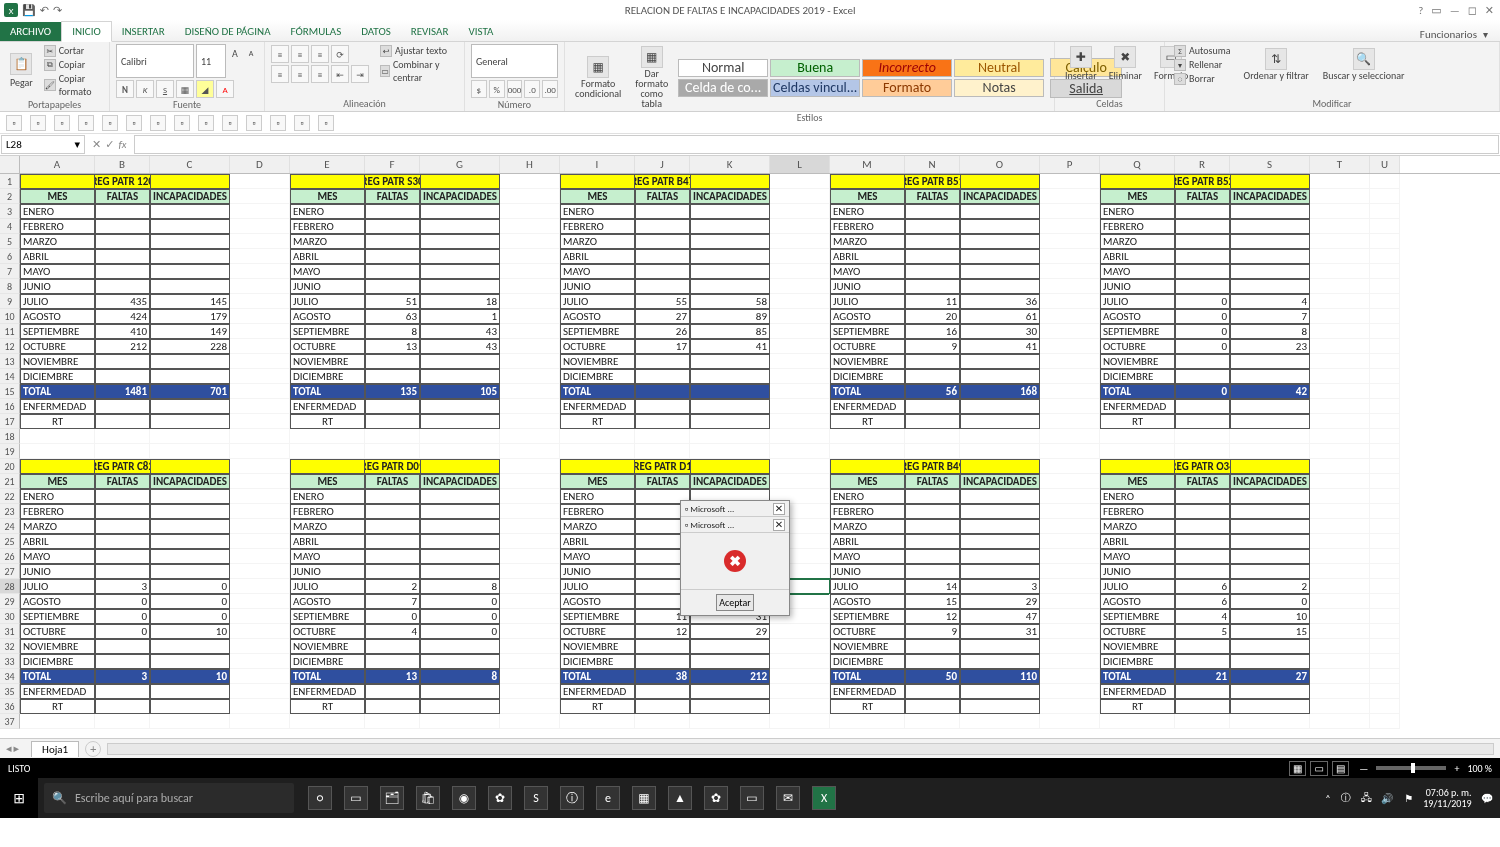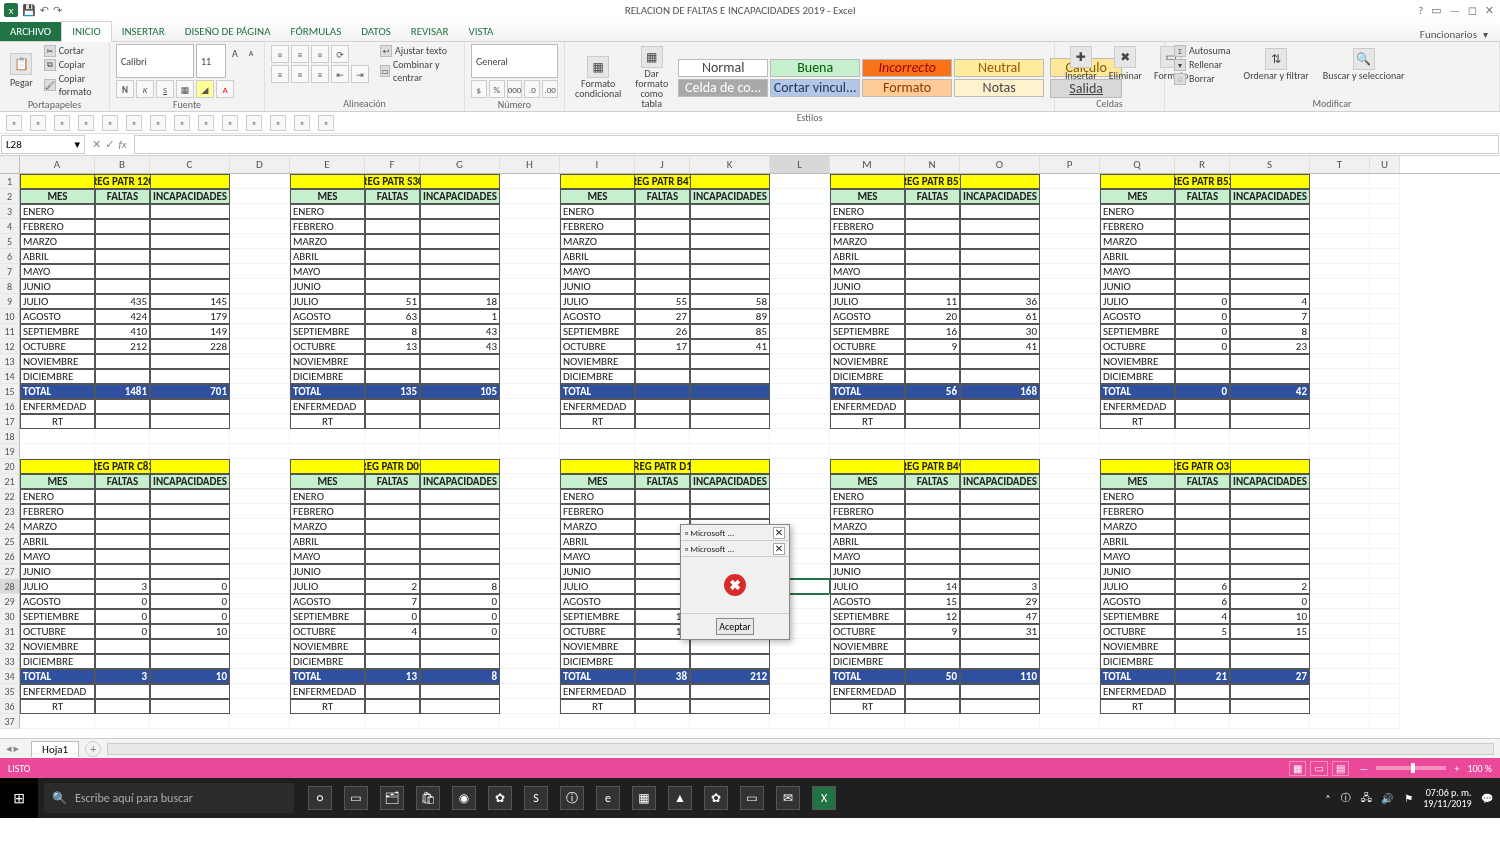--- a/index.html
+++ b/index.html
@@ -89,34 +89,34 @@
 
 
 .sheettabs{height:20px;background:#f3f3f3;border-top:1px solid #ccc;display:flex;align-items:center;font-size:11px;}
 .sheettabs .nav{display:flex;gap:2px;padding:0 6px;color:#888;}
 .sheet-tab{background:#fff;border:1px solid #bbb;border-bottom:none;padding:1px 10px;margin-left:6px;}
 .add-sheet{margin-left:6px;color:#888;width:16px;height:16px;border:1px solid #ccc;border-radius:50%;display:flex;align-items:center;justify-content:center;font-size:12px;}
 .hsbar{flex:1;margin:0 6px;display:flex;align-items:center;}
 .hsbar .track{flex:1;height:12px;background:#e8e8e8;border:1px solid #ccc;position:relative;}
 
 
-.statusbar{height:20px;background:#ec4899;color:#fff;display:flex;align-items:center;font-size:10px;padding:0 8px;justify-content:space-between;}
+.statusbar{height:20px;background:#000000;color:#fff;display:flex;align-items:center;font-size:10px;padding:0 8px;justify-content:space-between;}
 .statusbar .views span{margin:0 2px;border:1px solid rgba(255,255,255,0.4);padding:0 3px;}
 
 
 .taskbar{height:40px;background:#1f1f1f;display:flex;align-items:center;color:#fff;font-size:12px;}
 .taskbar .start{width:38px;height:40px;display:flex;align-items:center;justify-content:center;background:#000;font-size:14px;}
 .taskbar .search{flex:0 0 250px;height:30px;background:#2b2b2b;border-radius:2px;margin:0 6px;display:flex;align-items:center;padding:0 8px;color:#aaa;gap:8px;}
 .taskbar .icons{display:flex;align-items:center;gap:12px;margin-left:8px;}
 .taskbar .icons .ti{width:24px;height:24px;background:#333;border:1px solid #555;display:flex;align-items:center;justify-content:center;font-size:12px;}
 .taskbar .right{margin-left:auto;display:flex;align-items:center;gap:10px;padding-right:6px;font-size:10px;}
 .taskbar .right .clock{display:flex;flex-direction:column;align-items:flex-end;line-height:1.1;}
 
 
-.dialog{position:absolute;left:680px;top:368px;width:110px;background:#f0f0f0;border:1px solid #888;box-shadow:2px 2px 6px rgba(0,0,0,0.3);font-size:10px;}
+.dialog{position:absolute;left:680px;top:344px;width:110px;background:#f0f0f0;border:1px solid #888;box-shadow:2px 2px 6px rgba(0,0,0,0.3);font-size:10px;}
 .dialog .d-title{height:16px;display:flex;align-items:center;justify-content:space-between;padding:0 4px;border-bottom:1px solid #ccc;}
 .dialog .d-close{width:12px;height:12px;display:flex;align-items:center;justify-content:center;background:#fff;border:1px solid #aaa;}
 .dialog .d-body{height:56px;display:flex;align-items:center;justify-content:center;}
 .err-icon{width:22px;height:22px;border-radius:50%;background:#d92b2b;color:#fff;display:flex;align-items:center;justify-content:center;font-size:14px;font-weight:bold;}
 .dialog .d-foot{display:flex;justify-content:center;padding:4px;border-top:1px solid #ccc;}
 .dialog button{font-size:10px;padding:1px 2px;background:#e8e8e8;border:1px solid #888;}
 
 </style>
 </head>
 <body>
@@ -258,21 +258,21 @@
       <div class="big-btn">
           <div class="ic">▦</div>
           <span style="text-align:center;line-height:1;">Dar formato como tabla</span>
         </div>
       <div class="styles-gallery">
         <div class="style-cell s-normal">Normal</div>
         <div class="style-cell s-buena">Buena</div>
         <div class="style-cell s-incorrecto">Incorrecto</div>
         <div class="style-cell s-neutral">Neutral</div>
         <div class="style-cell s-celda">Celda de co...</div>
-        <div class="style-cell s-celdav">Cortar vincul...</div>
+        <div class="style-cell s-celdav">Celdas vincul...</div>
         <div class="style-cell s-entrada">Formato</div>
         <div class="style-cell s-notas">Notas</div>
       </div>
       <div style="display:flex;flex-direction:column;gap:2px;">
         <div class="style-cell s-calculo" style="width:72px;">Cálculo</div>
         <div class="style-cell s-salida" style="width:72px;text-decoration:underline;">Salida</div>
       </div>
     </div>
     <div class="label">Estilos</div>
   </div>

